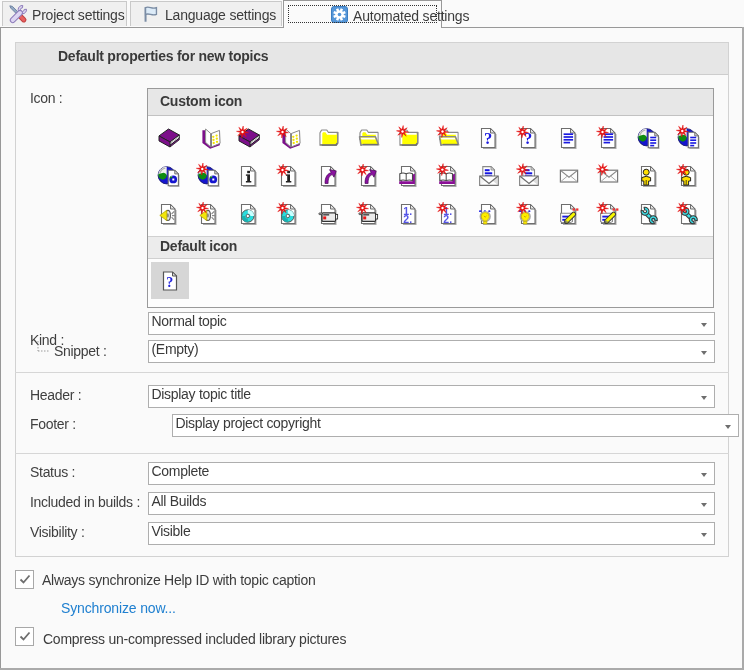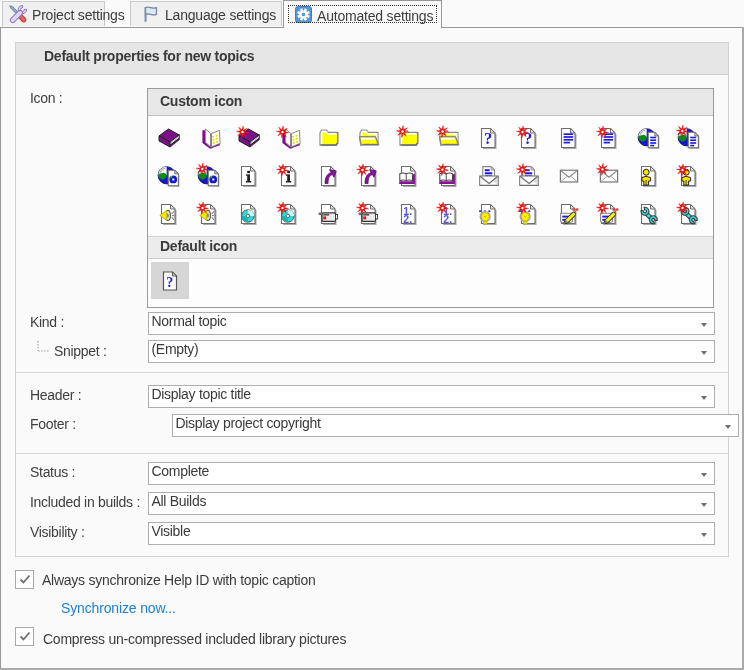--- a/index.html
+++ b/index.html
@@ -1,31 +1,31 @@
 <!DOCTYPE html>
 <html><head><meta charset="utf-8"><style>
 * { margin:0; padding:0; box-sizing:border-box; }
 html,body { width:744px; height:670px; }
 body { font-family:"Liberation Sans",sans-serif; background:#fafafa; position:relative; overflow:hidden; }
 .abs { position:absolute; }
 
 #tabbar { left:0; top:0; width:744px; height:27px; background:#fafafa; }
 .tab { position:absolute; top:1px; height:25px; background:#f0f0f0; border:1px solid #c9c9c9; border-bottom:none;
   display:flex; align-items:center; padding-top:2px; font-size:14px; letter-spacing:-0.2px; color:#3c3c3c; white-space:nowrap; }
-#tab3 { top:0; height:28px; background:#fafafa; border:1px solid #989898; border-bottom:none; z-index:5; }
+#tab3 { top:0; height:28px; background:#fafafa; border:1px solid #989898; border-bottom:none; z-index:5;padding-left:36px; }
 #paneline { left:0; top:27px; width:744px; height:1px; background:#989898; z-index:1; }
 .focusrect { position:absolute; left:4px; top:4px; right:4px; bottom:5px; border:1px dotted #333; }
 
 #bleft { left:0; top:27px; width:1px; bottom:0; background:#989898; z-index:6; }
 #bright { right:0; top:27px; width:2px; bottom:0; background:#aaa; z-index:6; }
 #bbottom { left:0; bottom:0; height:2px; width:744px; background:#aaa; z-index:6; }
 
 #group { left:15px; top:42px; width:714px; height:515px; border:1px solid #d2d2d2; background:#fafafa; }
 #ghead { position:absolute; left:0; top:0; width:100%; height:32px; background:#e6e6e6; border-bottom:1px solid #cdcdcd;
-  font-weight:bold; font-size:14px; letter-spacing:-0.25px; color:#3a3a3a; line-height:26px; padding-left:28px; }
+  font-weight:bold; font-size:14px; letter-spacing:-0.25px; color:#3a3a3a; line-height:26px; padding-left:42px; }
 .lbl { position:absolute; font-size:14px; letter-spacing:-0.3px; color:#3f3f3f; line-height:16px; }
 
 #ipanel { left:147px; top:88px; width:567px; height:220px; border:1px solid #9a9a9a; background:#fdfdfd; }
 .phead { font-weight:bold; font-size:14px; letter-spacing:-0.25px; color:#3a3a3a; background:#e7e7e7; padding-left:12px; }
 #chead { height:27px; line-height:25px; border-bottom:1px solid #c2c2c2; }
 #dhead { height:23px; line-height:18px; border-top:1px solid #d0d0d0; border-bottom:1px solid #d0d0d0; background:#ececec; }
 #igrid { padding:3px 0 3px 1px; }
 .irow { display:flex; height:38px; }
 .cell { width:40px; height:38px; display:flex; align-items:center; justify-content:center; }
 #dcell { margin:3px 0 0 3px; width:38px; height:37px; background:#d6d6d6; display:flex; align-items:center; justify-content:center; }
@@ -37,21 +37,21 @@
 .sep { position:absolute; left:15px; width:714px; height:1px; background:#d6d6d6; }
 
 .cb { position:absolute; width:19px; height:19px; border:1.5px solid #a8a8a8; background:#fff;
   display:flex; align-items:center; justify-content:center; }
 .cblbl { position:absolute; font-size:14px; letter-spacing:-0.25px; color:#3c3c3c; line-height:16px; }
 #synclink { position:absolute; left:61px; top:599.5px; font-size:14px; letter-spacing:-0.15px; color:#2080d0; line-height:16px; }
 </style></head>
 <body>
 <div class="abs" id="paneline"></div>
 <div class="abs" id="tabbar">
- <div class="tab" id="tab1" style="left:2px; width:103px;">
+ <div class="tab" id="tab1" style="left:2px; width:125px;">
       <span style="margin-left:5px"><svg width="20" height="20" viewBox="0 0 22 22">
 <path d="M2,2 L4.8,2.6 L10.6,8.3 L8.7,10.2 L3,4.5 Z" fill="#93a9c4" stroke="#6b7f9e" stroke-width="1"></path>
 <path d="M20.38,5.8 A4.6,4.6 0 1 1 16.2,1.62 L15.97,4.21 A2,2 0 1 0 17.79,6.03 Z" fill="#ddd5f2" stroke="#8d7cba" stroke-width="1.1"></path>
 <path d="M13.6,13.6 L17.4,17.4" stroke="#c24242" stroke-width="5.8" stroke-linecap="round"></path>
 <path d="M13.6,13.6 L17.4,17.4" stroke="#e86060" stroke-width="3.4" stroke-linecap="round"></path>
 <path d="M5.2,17.8 L13.2,9.8" stroke="#8d7cba" stroke-width="6.4" stroke-linecap="round"></path>
 <path d="M5.2,17.8 L13.2,9.8" stroke="#ddd5f2" stroke-width="4.2" stroke-linecap="round"></path>
 </svg></span>
       <span style="margin-left:4px">Project settings</span>
     </div>
@@ -615,21 +615,21 @@
   <div class="phead" id="dhead">Default icon</div>
   <div id="dcell">
       <svg width="22" height="24" viewBox="0 0 22 24">
         <path d="M4.5,3 h9 l4,4 V21 H4.5 Z" fill="#fff" stroke="#555" stroke-width="1.2"></path>
         <path d="M13.5,3 l4,4 h-4 Z" fill="#ddd" stroke="#555" stroke-width="1"></path>
         <text x="10.8" y="17.5" font-family="Liberation Serif" font-size="14" font-weight="bold" fill="#2222dd" text-anchor="middle">?</text>
       </svg>
     </div>
 </div>
 
-<div class="lbl" style="left:30px; top:314px;">Kind :</div>
+<div class="lbl" style="left:30px; top:332px;">Kind :</div>
 <div class="dd" style="top:312px;">Normal topic</div>
 <svg class="abs" style="left:37px; top:341px;" width="18" height="14" viewBox="0 0 18 14">
   <line x1="1" y1="0" x2="1" y2="10" stroke="#9a9a9a" stroke-width="1" stroke-dasharray="1.5,1.5"></line>
   <line x1="1" y1="10" x2="12" y2="10" stroke="#9a9a9a" stroke-width="1" stroke-dasharray="1.5,1.5"></line>
 </svg>
 <div class="lbl" style="left:54px; top:343px;">Snippet :</div>
 <div class="dd" style="top:340px;">(Empty)</div>
 
 <div class="sep" style="top:371.5px;"></div>
 <div class="lbl" style="left:30px; top:387px;">Header :</div>

